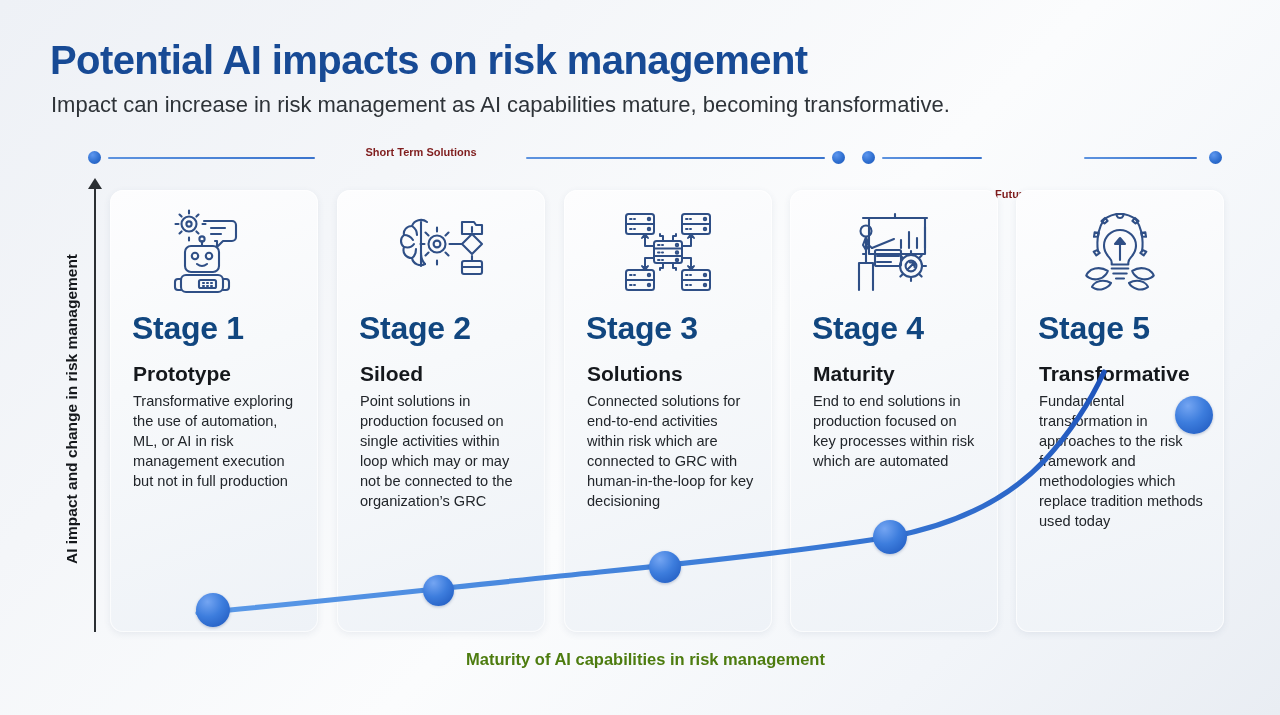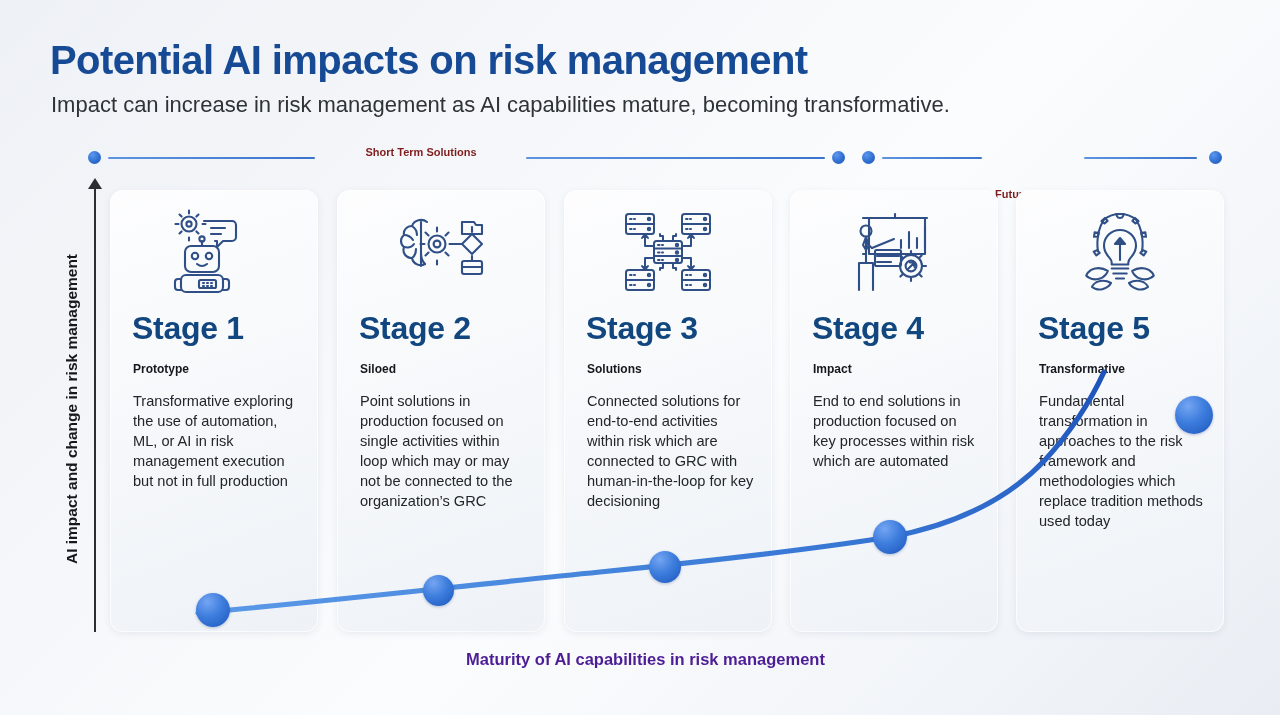--- a/index.html
+++ b/index.html
@@ -42,40 +42,40 @@
     border-left: 7px solid transparent; border-right: 7px solid transparent;
     border-bottom: 11px solid #2b2f33;
   }
   .y-label {
     position: absolute; left: -118px; top: 400px; width: 380px;
     transform: rotate(-90deg); transform-origin: center;
     text-align: center; font-size: 15.5px; font-weight: 700; color: #15181c;
   }
   .x-label {
     position: absolute; left: 11px; right: 0; top: 650px; text-align: center;
-    font-size: 16.5px; font-weight: 700; color: #4c1d95;
+    font-size: 16.5px; font-weight: 700; color: #4d7c0f;
   }
 
   
   .card {
     position: absolute; top: 190px; width: 208px; height: 442px;
     border-radius: 13px;
     background: linear-gradient(160deg, #fdfdfe 0%, #f7f9fb 40%, #eef2f7 100%);
     box-shadow: 0 2px 7px rgba(60,80,110,0.09), 0 0 0 1px rgba(255,255,255,0.7) inset;
   }
   .card-icon { position: absolute; left: 0; right: 0; top: 14px; height: 96px;
     display: flex; align-items: center; justify-content: center; }
   .card-icon svg { display: block; }
   .stage-name {
     position: absolute; left: 22px; top: 120px;
     font-size: 32px; font-weight: 700; color: #11467f; letter-spacing: -0.3px;
   }
   .stage-sub {
     position: absolute; left: 23px; top: 172px;
-    font-size: 12px; font-weight: 700; color: #15181c;
+    font-size: 21px; font-weight: 700; color: #15181c;
   }
   .stage-desc {
     position: absolute; left: 23px; top: 202px; width: 168px;
     font-size: 14.6px; line-height: 1.37; color: #22262b; font-weight: 400;
   }
 
   
   .curve-layer { position: absolute; left: 0; top: 0; width: 1280px; height: 715px; pointer-events: none; }
   .curve-dot {
     position: absolute; border-radius: 50%;
@@ -231,21 +231,21 @@
         <path d="M28 46h22M28 52h14"></path>
         <rect x="26" y="40" width="26" height="16" rx="1.6"></rect>
         <path d="M52 38v-8M60 38V22M68 38V28M76 38V17"></path>
         <circle cx="62" cy="56" r="11"></circle>
         <circle cx="62" cy="56" r="5.4"></circle>
         <path d="M62 45v-4M62 67v4M51 56h-4M73 56h4M54.2 48.2l-2.8-2.8M69.8 63.8l2.8 2.8M69.8 48.2l2.8-2.8M54.2 63.8l-2.8 2.8"></path>
         <path d="M58.5 59.5l7-7M61 52.5h4.5V57"></path>
       </svg>
     </div>
     <div class="stage-name">Stage 4</div>
-    <div class="stage-sub">Impact</div>
+    <div class="stage-sub">Maturity</div>
     <div class="stage-desc">End to end solutions in production focused on key processes within risk which are automated</div>
   </div>
 
   <div class="card" style="left:1016px;">
     <div class="card-icon">
       <svg width="100" height="86" viewBox="0 0 100 86" fill="none" stroke="#2f4f86" stroke-width="2.1" stroke-linecap="round" stroke-linejoin="round">
         <path d="M50 9c-3.5 0-3.5-4-3.5-4h7s0 4-3.5 4z"></path>
         <path d="M34.5 14.5l-3-2.4 3.5-3.2 2.6 3zM65.5 14.5l3-2.4-3.5-3.2-2.6 3z"></path>
         <path d="M28 27.5l-4 .3.7-4.6 4.1.9zM72 27.5l4 .3-.7-4.6-4.1.9z"></path>
         <path d="M27.5 41l-3.8 1.6 2.6 3.8 3.4-2.4zM72.5 41l3.8 1.6-2.6 3.8-3.4-2.4z"></path>

